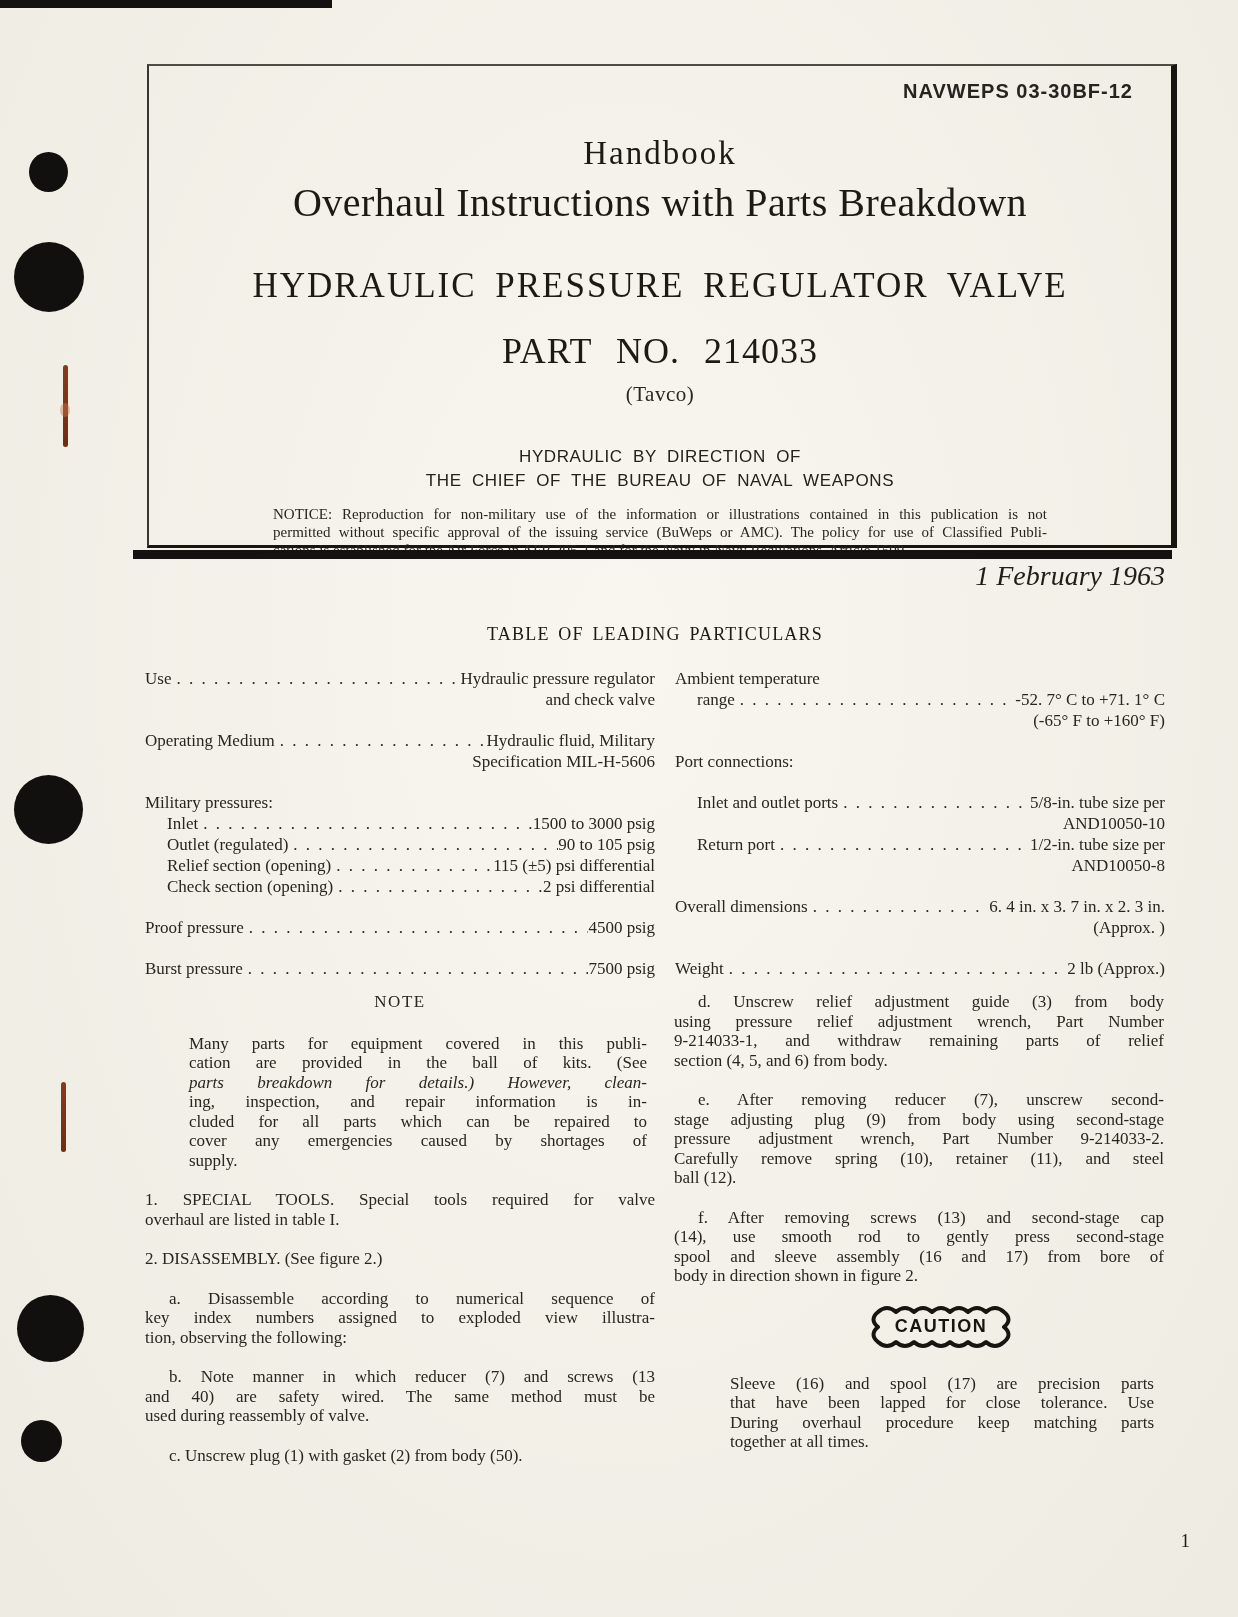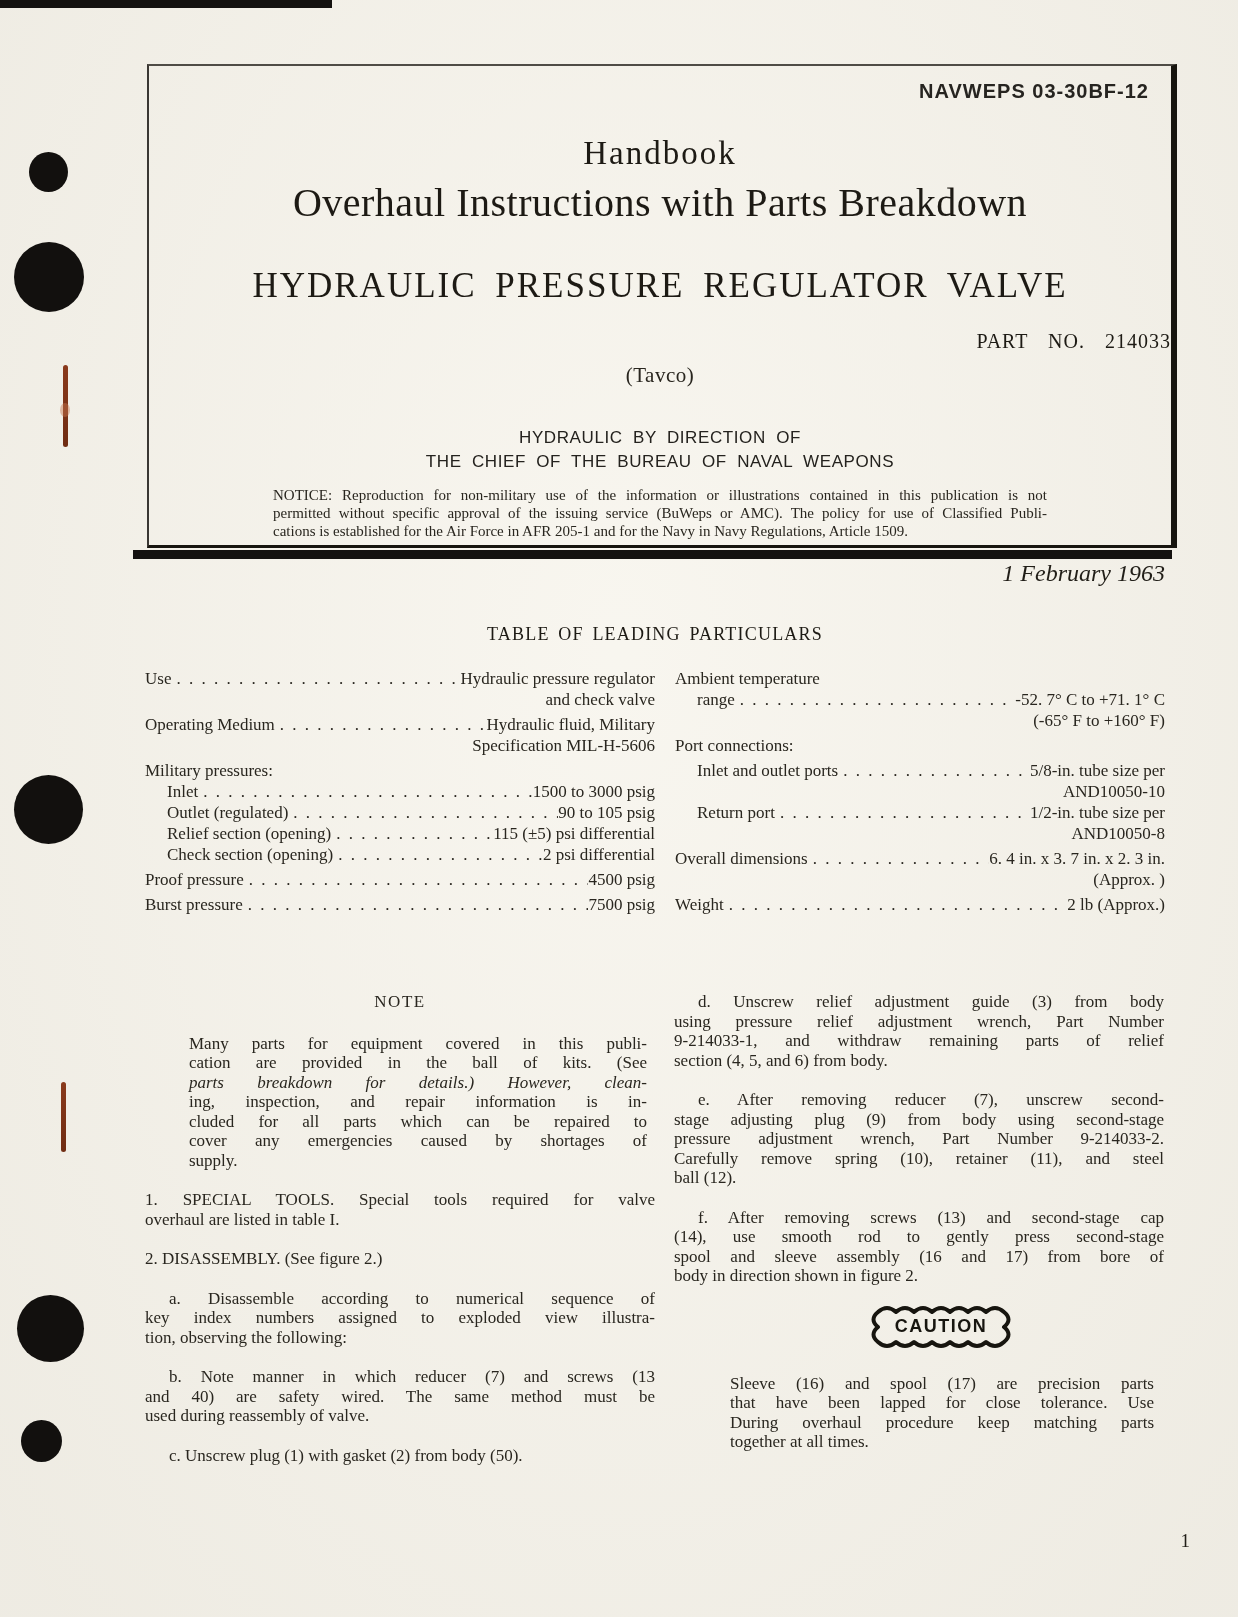--- a/index.html
+++ b/index.html
@@ -20,38 +20,38 @@
   .dot.d5{left:21px;top:1420px;width:41px;height:42px;}
   .rust{position:absolute;width:5px;background:linear-gradient(var(--rust),#6f2c12);border-radius:3px;}
   .rust.r1{left:63px;top:365px;height:82px;}
   .rust.r1::after{content:"";position:absolute;left:-3px;top:38px;width:10px;height:14px;background:rgba(201,120,80,.45);border-radius:50%;}
   .rust.r2{left:61px;top:1082px;height:70px;}
   
   .hbox{position:absolute;left:147px;top:64px;width:1030px;height:484px;box-sizing:border-box;
         border-top:2px solid #4f4c46;border-left:2px solid #3a3733;border-right:6px solid #17150f;border-bottom:3px solid #17150f;
         text-align:center;}
   .thickrule{position:absolute;left:133px;top:550px;width:1039px;height:9px;background:var(--bar);}
-  .docnum{margin-top:14px;padding-right:22px;text-align:right;font-family:"Liberation Sans",sans-serif;
+  .docnum{margin-top:14px;padding-right:38px;text-align:right;font-family:"Liberation Sans",sans-serif;
           font-weight:bold;font-size:20px;letter-spacing:1px;color:#262420;}
   .t1{margin-top:32px;font-size:33px;letter-spacing:2px;color:var(--head);}
   .t2{margin-top:7px;font-size:40px;letter-spacing:.5px;color:var(--head);}
   .main-title{margin-top:40px;font-size:35px;letter-spacing:2px;word-spacing:8px;color:var(--head);}
-  .partno{margin-top:24px;font-size:20px;letter-spacing:1px;word-spacing:14px;color:var(--head);text-align:right;}
+  .partno{margin-top:24px;font-size:36px;letter-spacing:1px;word-spacing:14px;color:var(--head);}
   .mfr{margin-top:10px;font-size:21px;letter-spacing:.5px;}
   .pub1{margin-top:40px;font-family:"Liberation Sans",sans-serif;font-size:17px;letter-spacing:.6px;word-spacing:5px;color:#24221e;}
   .pub2{margin-top:4px;font-family:"Liberation Sans",sans-serif;font-size:17px;letter-spacing:.6px;word-spacing:5px;color:#24221e;}
   .notice{margin:14px auto 0;width:774px;font-size:15px;line-height:18px;text-align:justify;}
   
-  .date{position:absolute;left:845px;top:560px;width:320px;text-align:right;font-style:italic;font-size:24px;color:#211e18;}
+  .date{position:absolute;left:845px;top:560px;width:320px;text-align:right;font-style:italic;font-size:28px;color:#211e18;}
   .toch{position:absolute;left:145px;top:624px;width:1020px;text-align:center;font-size:18px;letter-spacing:1.2px;word-spacing:3px;color:var(--head);}
   
   .pcols{position:absolute;left:145px;top:668px;width:1020px;display:flex;gap:20px;}
   .pcol{width:510px;font-size:17px;line-height:21px;}
   .pcol.rt{width:490px;}
-  .pentry{margin-top:4px;}
+  .pentry{margin-top:20px;}
   .pcol .pentry:first-child{margin-top:0;}
   .pentry.nogap{margin-top:0;}
   .prow{display:flex;align-items:flex-start;}
   .prow.ind{padding-left:22px;}
   .prow .lbl{white-space:nowrap;}
   .prow .dots{flex:1 1 0;overflow:hidden;white-space:nowrap;padding:0 5px;letter-spacing:2px;min-width:12px;}
   .prow .val{white-space:nowrap;}
   .prow.cont{display:block;text-align:right;}
   .prow.plain{display:block;}
   

